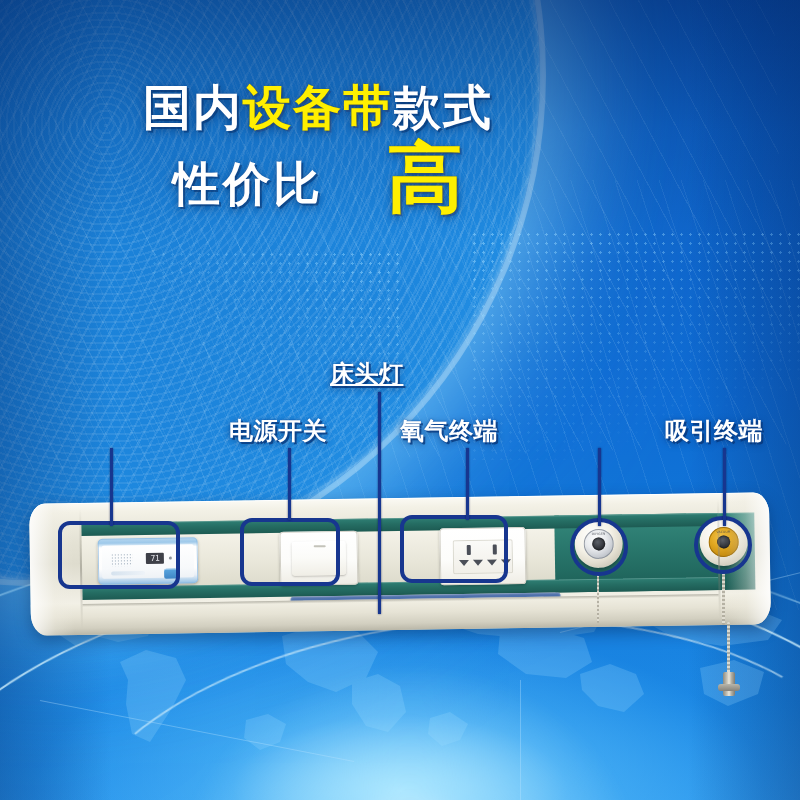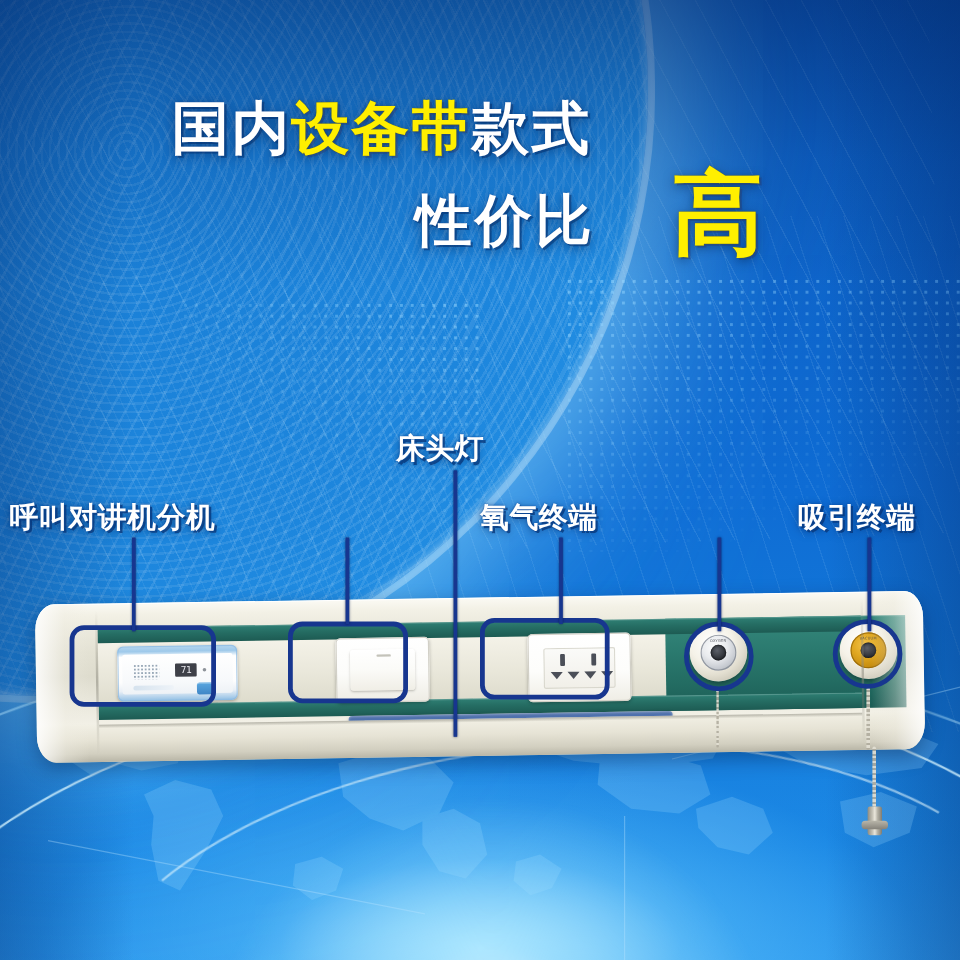--- a/index.html
+++ b/index.html
@@ -137,21 +137,21 @@
   .tx-white {
     color:#ffffff;
     text-shadow:0 0 1px #0a3f8e, 2px 2px 0 rgba(6,48,108,.55), 0 3px 9px rgba(2,28,72,.5);
   }
   .tx-yellow {
     color:#ffef00;
     text-shadow:0 0 1px #6a5c00, 2px 2px 0 rgba(40,60,120,.45), 0 3px 9px rgba(2,28,72,.5);
   }
   .hl-row2 {
     margin-top:16px; white-space:nowrap;
-    display:flex; align-items:center; justify-content:flex-end; gap:64px;
+    display:flex; align-items:center; justify-content:center; gap:64px;
   }
   .hl-sub {
     font-size:47px; font-weight:bold; letter-spacing:3px;
   }
   .hl-big {
     font-size:76px; font-weight:bold; line-height:.96;
     position:relative; top:-6px;
   }
 
   
@@ -431,22 +431,22 @@
   </div>
 
   <div class="leader" style="left:110px; top:448px; height:78px;"></div>
   <div class="leader" style="left:288px; top:448px; height:72px;"></div>
   <div class="leader" style="left:378px; top:392px; height:222px;"></div>
   <div class="leader" style="left:466px; top:448px; height:72px;"></div>
   <div class="leader" style="left:598px; top:448px; height:78px;"></div>
   <div class="leader" style="left:723px; top:448px; height:78px;"></div>
 
   <div class="callouts">
-    <div class="callout" style="left:8px;   top:415px;">呼叫对讲机分机</div>
-    <div class="callout" style="left:330px; top:358px;">床头灯</div>
+    <div class="callout" style="left:229px; top:415px;">电源开关</div>
+    <div class="callout" style="left:330px; top:358px;text-decoration:underline;">床头灯</div>
     <div class="callout" style="left:400px; top:415px;">氧气终端</div>
     <div class="callout" style="left:665px; top:415px;">吸引终端</div>
   </div>
 
   <div class="panel-wrap">
     <div class="panel">
       <div class="panel-body">
 
         <div class="cream-zone" style="left:52px;  width:473px;"></div>
         <div class="teal-block"></div>

